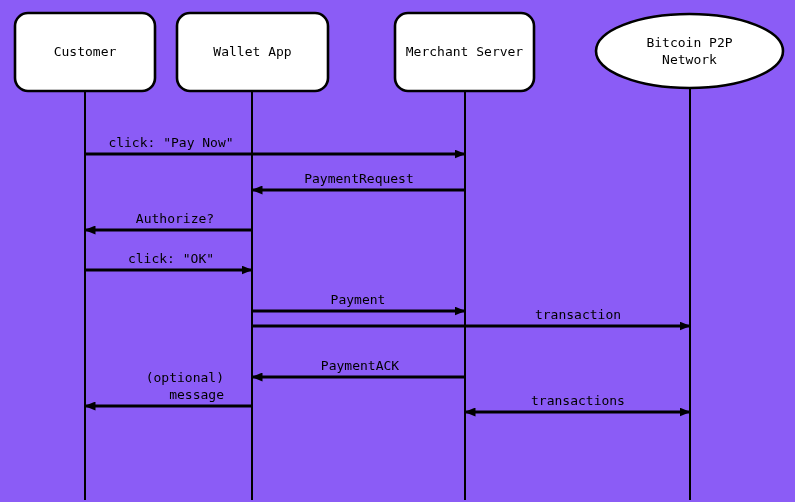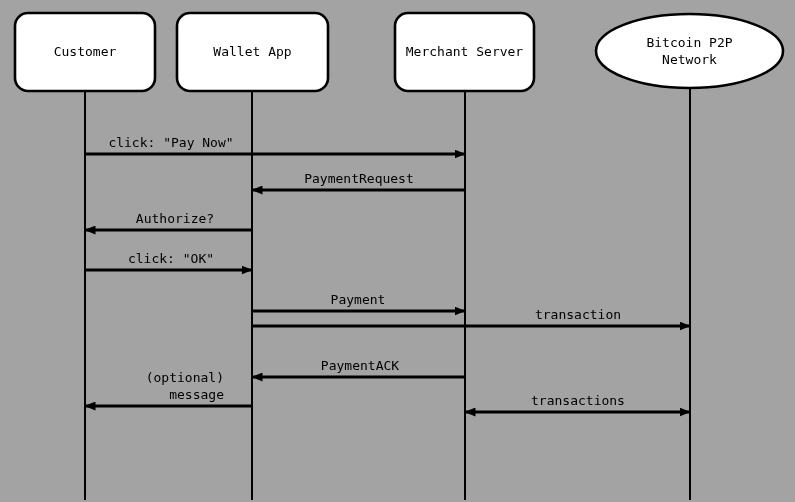--- a/index.html
+++ b/index.html
@@ -4,21 +4,21 @@
 <style>
   html, body {
     margin: 0;
     padding: 0;
     background: #ffffff;
   }
   #diagram-root {
     position: relative;
     width: 795px;
     height: 502px;
-    background: #a3a3a3;
+    background: #8b5cf6;
     font-family: "DejaVu Sans Mono", "Liberation Mono", monospace;
     overflow: hidden;
   }
   #seq-svg {
     display: block;
     width: 795px;
     height: 502px;
   }
   .participant-shape {
     fill: #ffffff;

